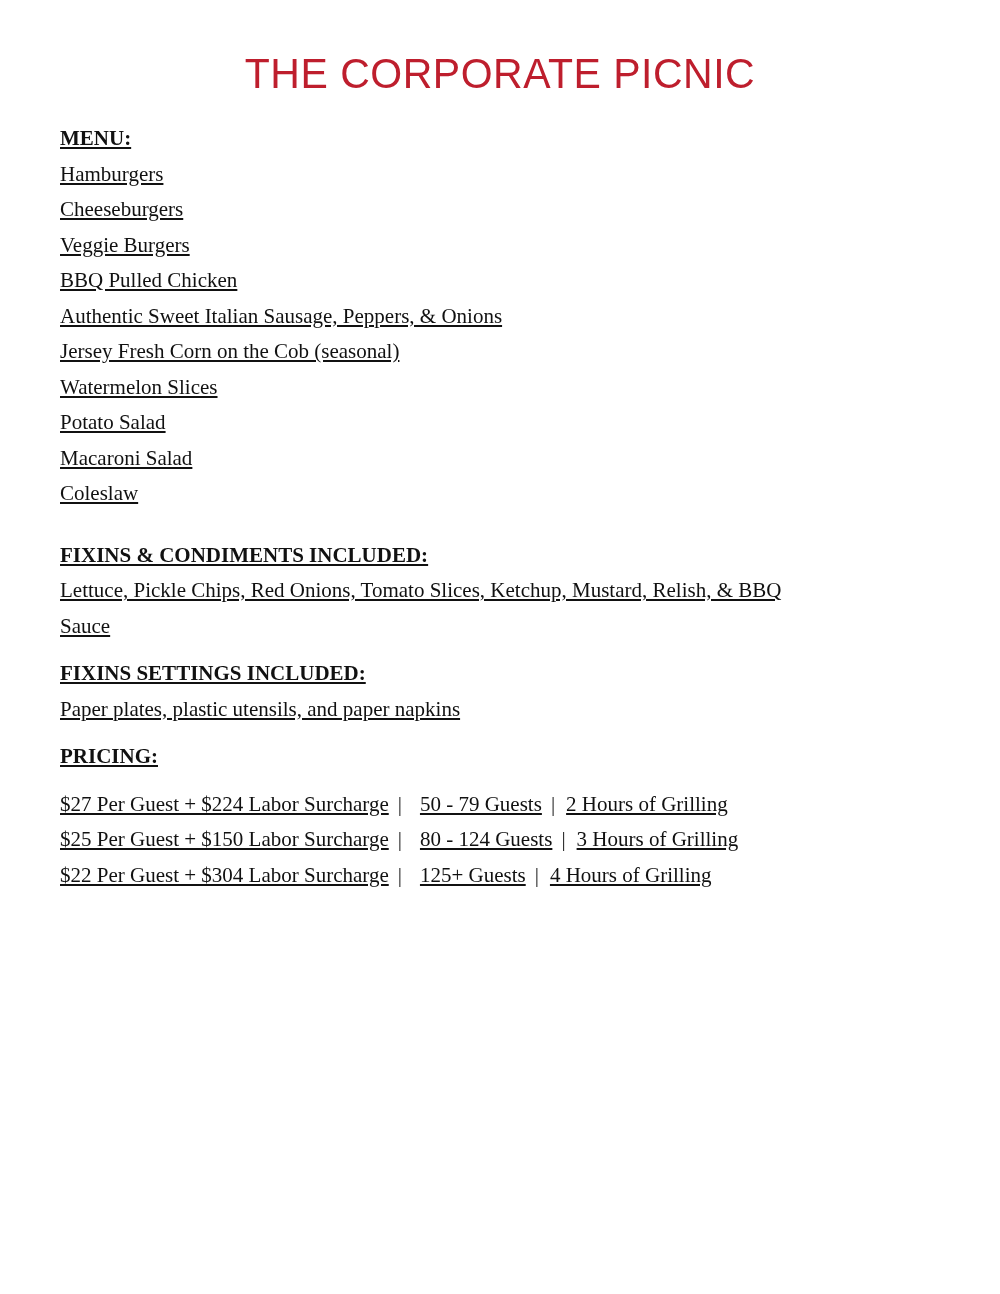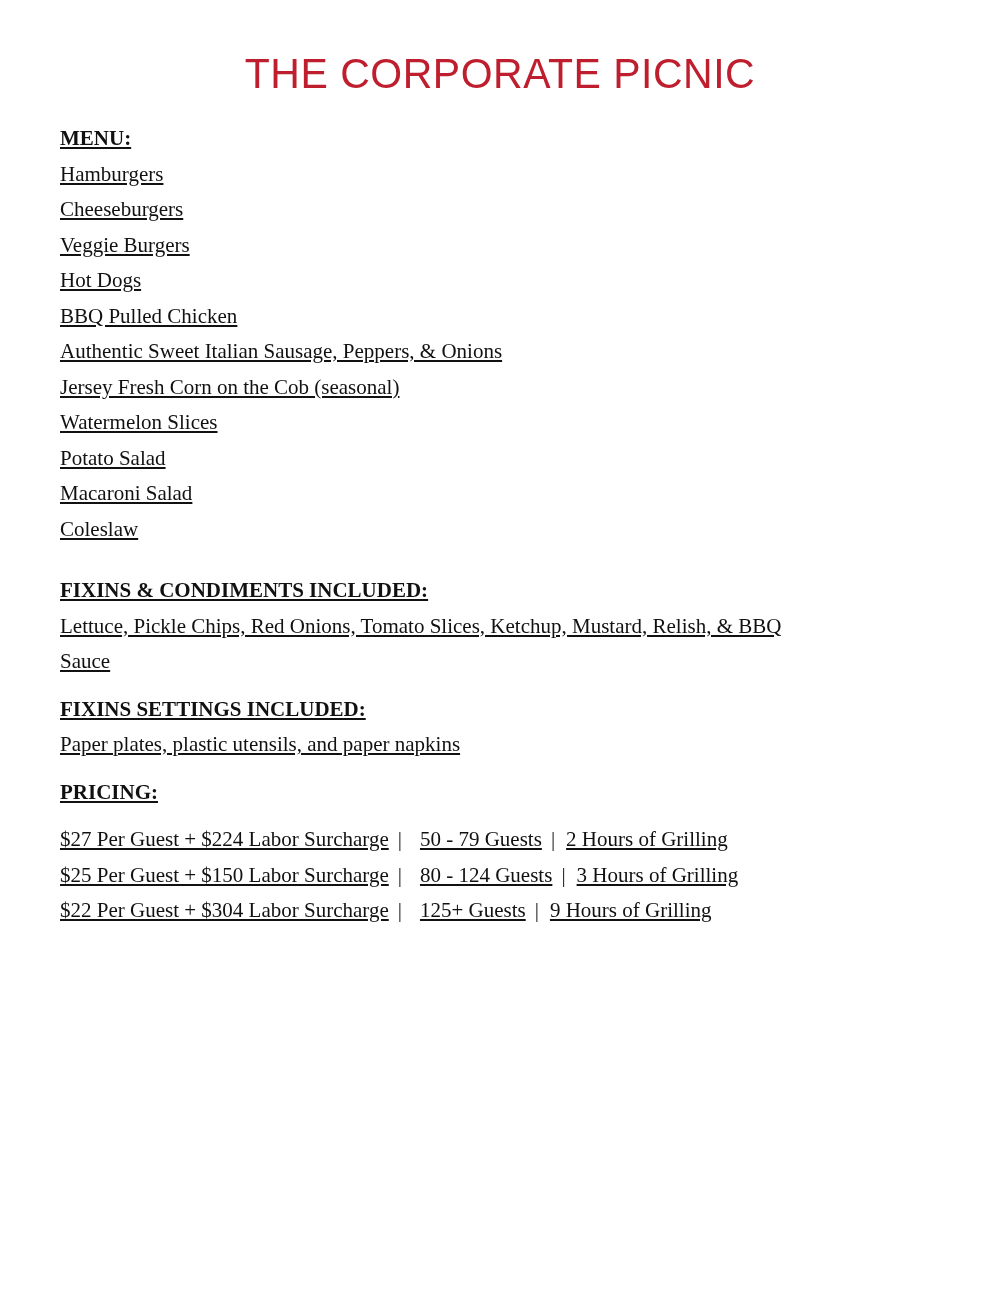--- a/index.html
+++ b/index.html
@@ -55,21 +55,20 @@
 
 <div class="page">
 
   <h1 class="doc-title">THE CORPORATE PICNIC</h1>
 
   <div class="section-menu">
     <div class="line heading">MENU:</div>
     <div class="line">Hamburgers</div>
     <div class="line">Cheeseburgers</div>
     <div class="line">Veggie Burgers</div>
-    <div class="line">Hot Dogs</div>
     <div class="line">BBQ Pulled Chicken</div>
     <div class="line">Authentic Sweet Italian Sausage, Peppers, &amp; Onions</div>
     <div class="line">Jersey Fresh Corn on the Cob (seasonal)</div>
     <div class="line">Watermelon Slices</div>
     <div class="line">Potato Salad</div>
     <div class="line">Macaroni Salad</div>
     <div class="line">Coleslaw</div>
   </div>
 
   <div class="section-fixins">
@@ -87,18 +86,18 @@
     <div class="line heading">PRICING:</div>
 
     <div class="pricing-rows">
       <div class="line">
         <span>$27 Per Guest + $224 Labor Surcharge</span><span class="sep sep1">|</span><span>50 - 79 Guests</span><span class="sep sep2">|</span><span>2 Hours of Grilling</span>
       </div>
       <div class="line">
         <span>$25 Per Guest + $150 Labor Surcharge</span><span class="sep sep1">|</span><span>80 - 124 Guests</span><span class="sep sep2">|</span><span>3 Hours of Grilling</span>
       </div>
       <div class="line">
-        <span>$22 Per Guest + $304 Labor Surcharge</span><span class="sep sep1">|</span><span>125+ Guests</span><span class="sep sep2">|</span><span>9 Hours of Grilling</span>
+        <span>$22 Per Guest + $304 Labor Surcharge</span><span class="sep sep1">|</span><span>125+ Guests</span><span class="sep sep2">|</span><span>4 Hours of Grilling</span>
       </div>
     </div>
   </div>
 
 </div>
 
 </body></html>

